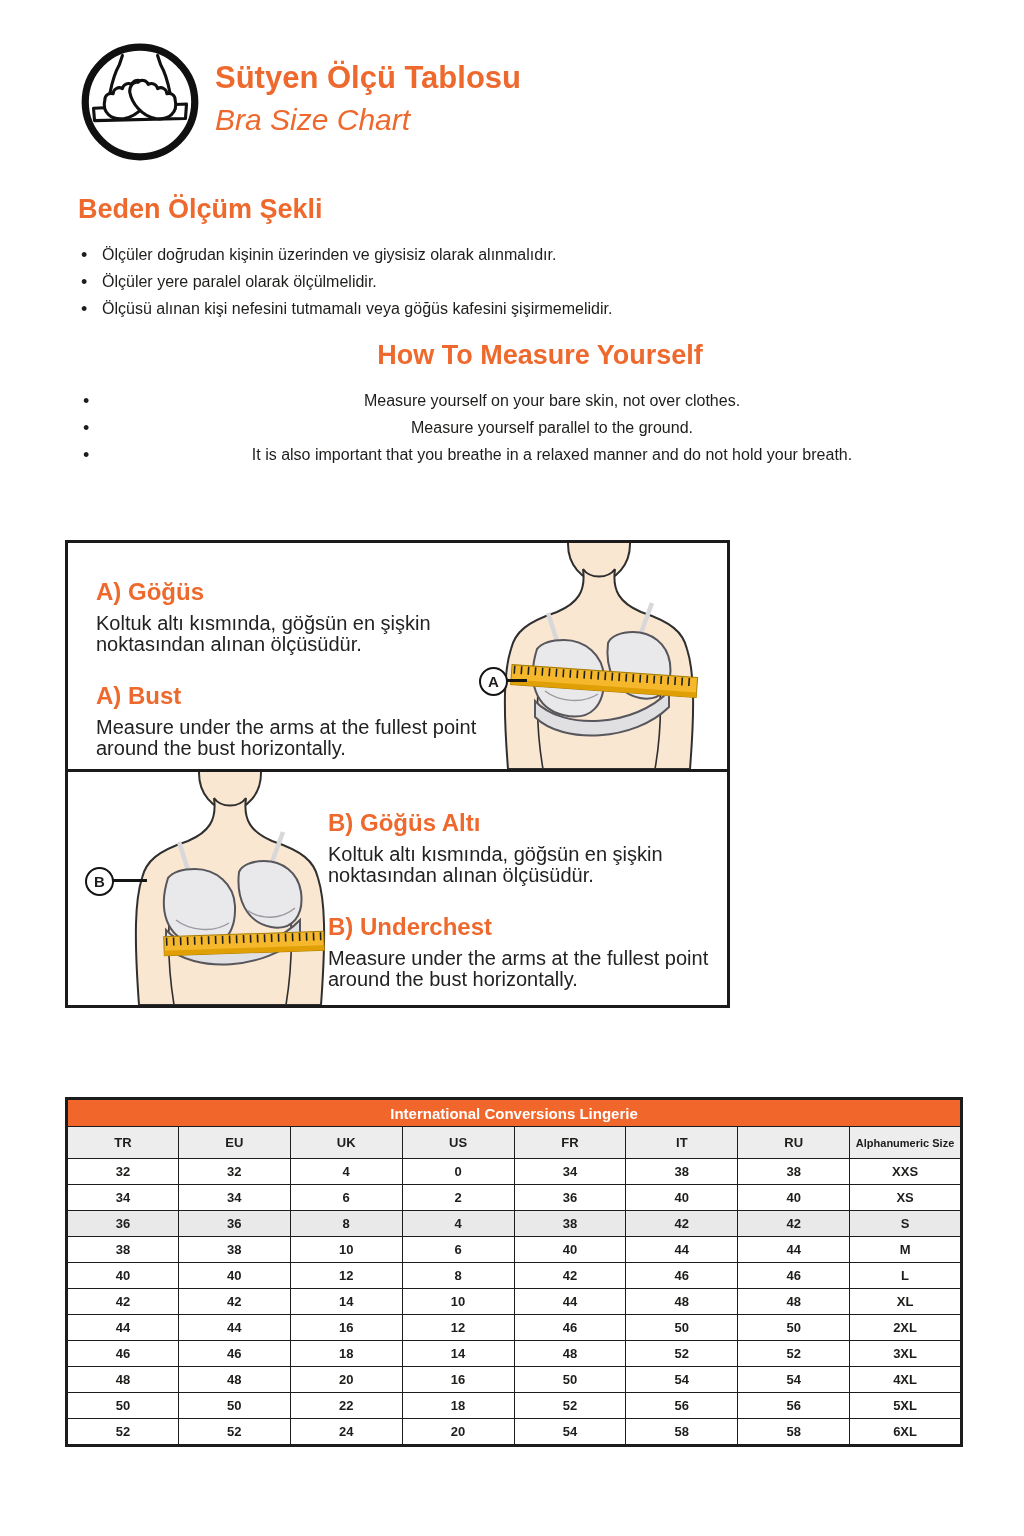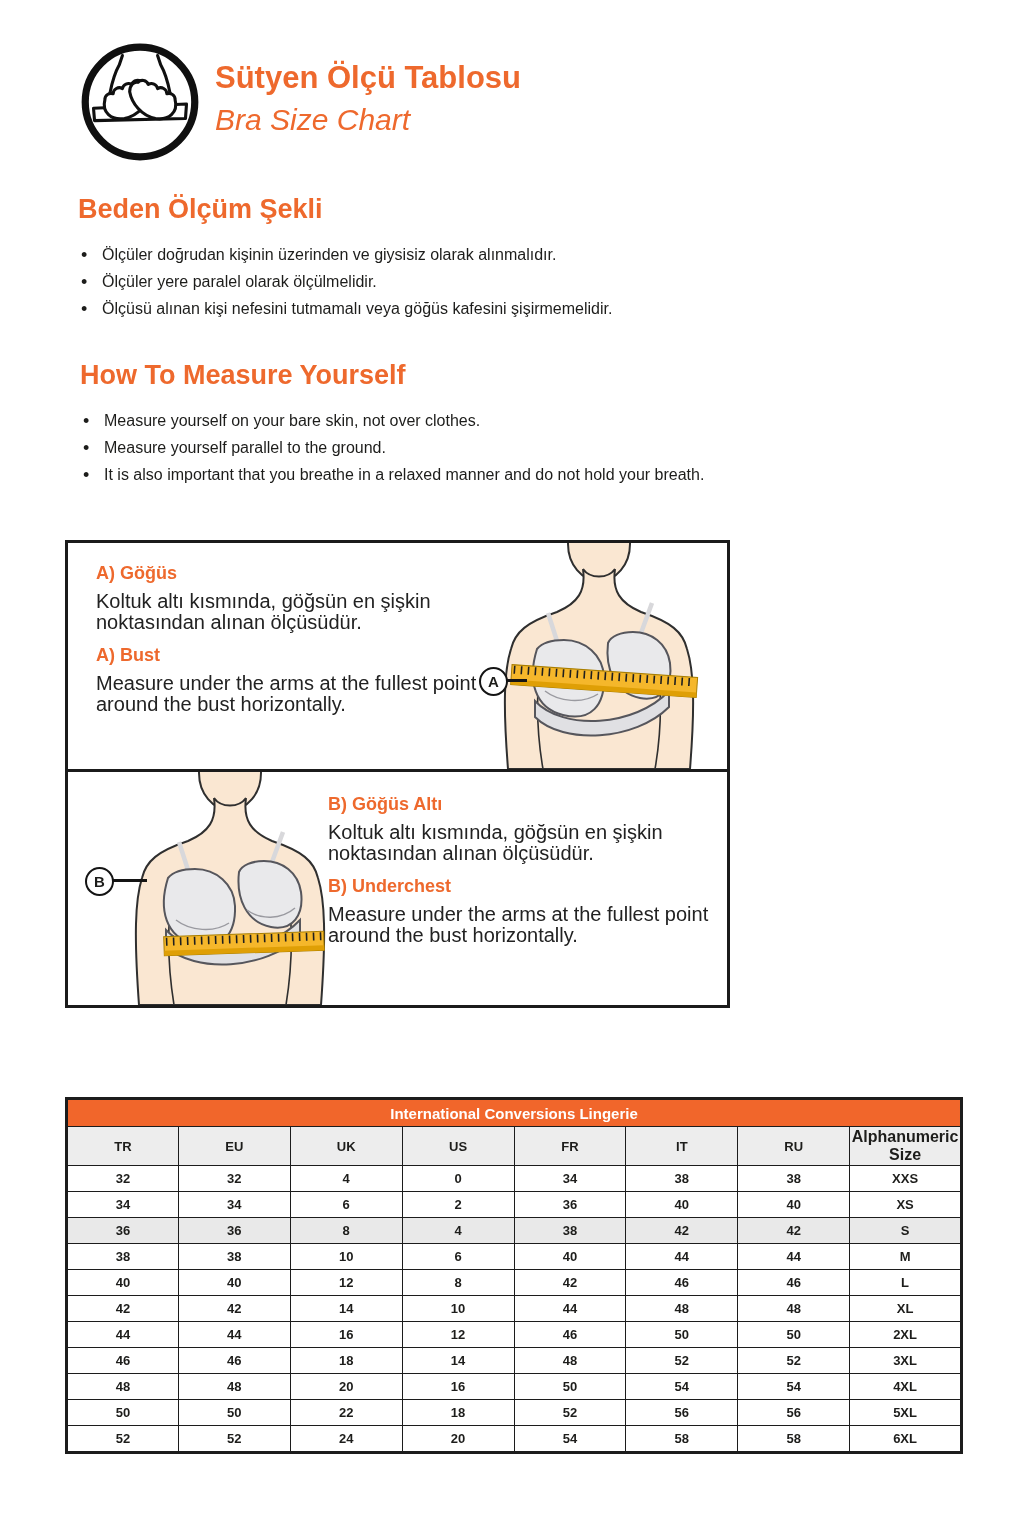--- a/index.html
+++ b/index.html
@@ -9,54 +9,54 @@
   
   .logo{position:absolute;left:78px;top:40px;width:124px;height:124px;}
   .logo svg{display:block;width:100%;height:100%;}
   .title-block{position:absolute;left:215px;top:60px;}
   .title-tr{margin:0;font-size:31px;font-weight:bold;color:var(--accent-orange,#EE692D);}
   .title-en{margin:7px 0 0;font-size:30px;font-style:italic;font-weight:400;color:var(--accent-orange,#EE692D);}
 
   
   .section{position:absolute;width:920px;}
   .section-tr{left:78px;top:194px;}
-  .section-en{left:80px;top:360px;}
+  .section-en{left:80px;top:340px;text-align:center;}
   .section h2{margin:0 0 19px;font-size:27px;font-weight:bold;color:var(--accent-orange,#EE692D);}
   .bullets{margin:0;padding:0;list-style:none;font-size:16px;line-height:1.38;}
   .bullets li{position:relative;padding-left:24px;margin-bottom:5px;}
   .bullets li::before{content:"•";position:absolute;left:3px;top:-1px;font-size:18px;}
 
   
   .box{position:absolute;left:65px;width:665px;border:3px solid #1b1b1b;background:#fff;box-sizing:border-box;overflow:hidden;}
   .box-a{top:540px;height:232px;}
   .box-b{top:769px;height:239px;}
   .box-text{position:absolute;z-index:4;}
   .box-a .box-text{left:28px;top:8px;width:390px;}
   .box-b .box-text{left:260px;top:10px;width:400px;}
-  .box-h{margin:12px 0 7px;font-size:18px;font-weight:bold;color:var(--accent-orange,#EE692D);}
+  .box-h{margin:27px 0 7px;font-size:24px;font-weight:bold;color:var(--accent-orange,#EE692D);}
   .box-p{margin:0;font-size:20px;line-height:21px;color:#222;}
   .illus{position:absolute;top:0;bottom:0;z-index:1;}
   .illus-a{right:0;width:320px;}
   .illus-b{left:0;width:330px;}
   .illus svg{display:block;width:100%;height:100%;}
   .marker{position:absolute;z-index:5;width:25px;height:25px;border:2.5px solid #141414;border-radius:50%;
           background:#fff;font-size:15px;font-weight:bold;display:flex;align-items:center;justify-content:center;}
   .marker-a{left:411px;top:124px;}
   .marker-b{left:17px;top:95px;}
   .marker-line{position:absolute;z-index:4;height:2.5px;background:#141414;}
   .line-a{left:439px;top:136px;width:20px;}
   .line-b{left:45px;top:107px;width:34px;}
 
   
   .conv-table{position:absolute;left:65px;top:1097px;width:898px;border-collapse:collapse;
               border:3px solid #1c1c1c;table-layout:fixed;}
   .conv-table th,.conv-table td{border:1.5px solid #1c1c1c;text-align:center;vertical-align:middle;}
   .t-title{background:var(--table-title-bg,#F1662B);color:#fff;font-size:15px;font-weight:bold;height:24px;}
   .conv-table thead th.col{background:var(--table-header-bg,#EDEDED);height:29px;font-size:13px;font-weight:bold;}
-  .conv-table thead th.col:last-child{font-size:16px;}
+  .conv-table thead th.col:last-child{font-size:11px;}
   .conv-table tbody td{height:23px;font-size:13px;font-weight:bold;background:#fff;}
   .conv-table tbody tr.hl td{background:var(--row-highlight-bg,#E9E9E9);}
 </style>
 </head>
 <body>
 
 <div class="page">
 
   <div class="logo">
     <svg viewBox="0 0 120 120">

